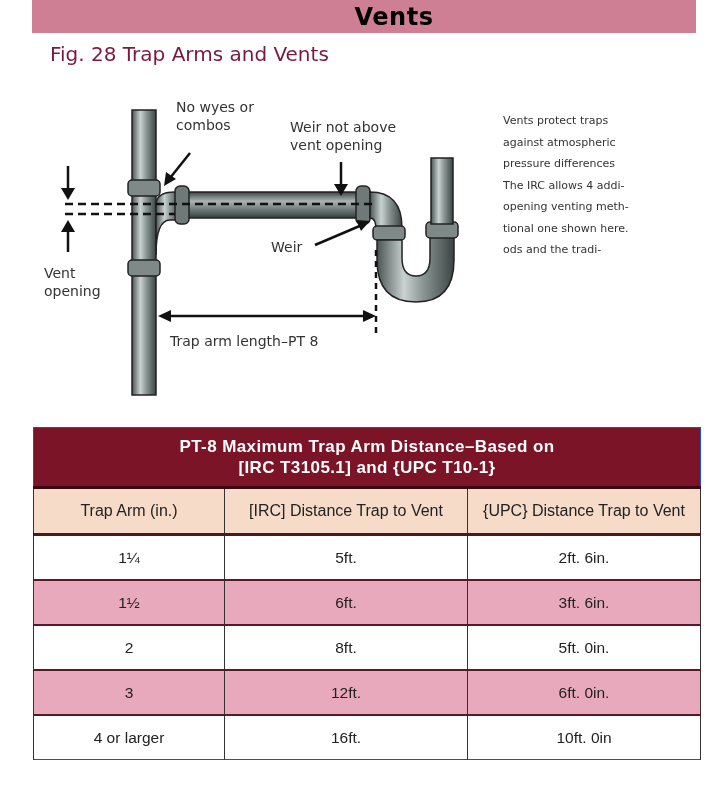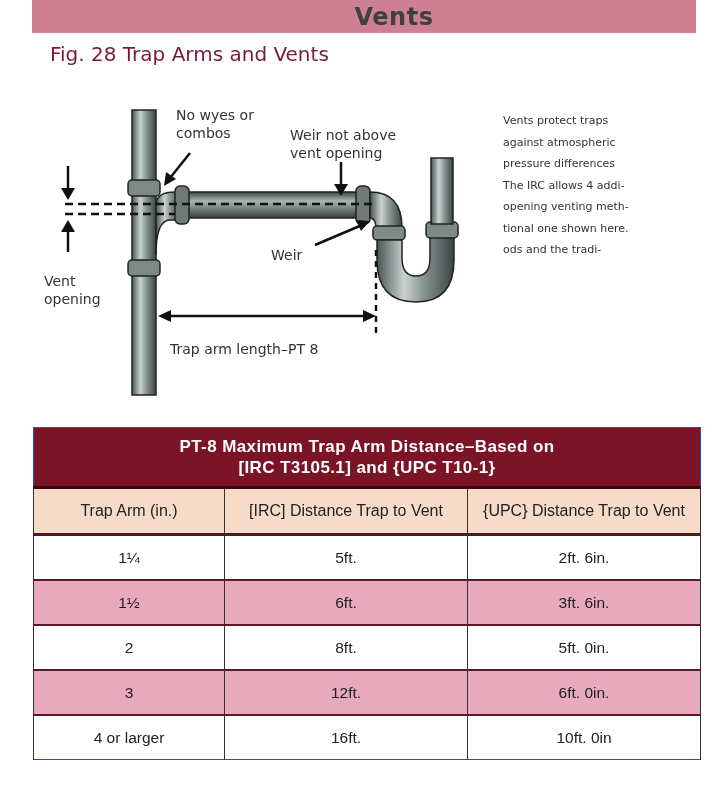--- a/index.html
+++ b/index.html
@@ -1,21 +1,21 @@
 <!DOCTYPE html>
 <html><head>
 <meta charset="utf-8">
 <style>
   html, body { margin:0; padding:0; background:#ffffff; }
   body { width:720px; height:788px; position:relative; overflow:hidden; font-family:"Liberation Sans", sans-serif; }
   .banner { position:absolute; left:32px; top:0; width:664px; height:33px; background:#cf7f94; display:flex; align-items:center; justify-content:center; }
-  .banner span { font-family:"DejaVu Sans", sans-serif; font-weight:bold; font-size:24px; color:#404040; letter-spacing:0.5px; margin-left:60px; }
+  .banner span { font-family:"DejaVu Sans", sans-serif; font-weight:bold; font-size:24px; color:#000000; letter-spacing:0.5px; margin-left:60px; }
   .fig-title { position:absolute; left:50px; top:42px; font-family:"DejaVu Sans", sans-serif; font-size:20px; color:#7a1a3a; font-weight:normal; }
   .diagram { position:absolute; left:30px; top:80px; width:450px; height:320px; }
-  .label { position:absolute; font-family:"DejaVu Sans", sans-serif; font-size:14px; color:#333; line-height:18px;margin-top:8px; }
+  .label { position:absolute; font-family:"DejaVu Sans", sans-serif; font-size:14px; color:#333; line-height:18px; }
   .sidenote { position:absolute; left:503px; top:110px; width:215px; font-family:"DejaVu Sans", sans-serif; font-size:11px; line-height:21.5px; color:#333; }
   .table-wrap { position:absolute; left:33px; top:427px; width:668px; }
   table { border-collapse:collapse; width:668px; border:1px solid #1d4ed8; font-family:"Liberation Sans", sans-serif; }
   .t-head td { background:#7b1426; color:#fff; font-weight:bold; font-size:17px; text-align:center; height:56px; line-height:21px; letter-spacing:0.4px; border-bottom:3px solid #3a0a12; }
   .col-head td { background:#f6dcc8; color:#222; font-size:16px; height:42px; text-align:center; border:1.5px solid #333; border-bottom:3px solid #4a1a22; }
   tbody.rows td { height:41px; text-align:center; font-size:15.5px; color:#222; border-left:1.5px solid #333; border-right:1.5px solid #333; border-bottom:2.5px solid #5a1a25; }
   tbody.rows tr.white td { background:#ffffff; }
   tbody.rows tr.pink td { background:#e8a9bc; }
   tbody.rows tr:last-child td { border-bottom:none; }
 </style>

